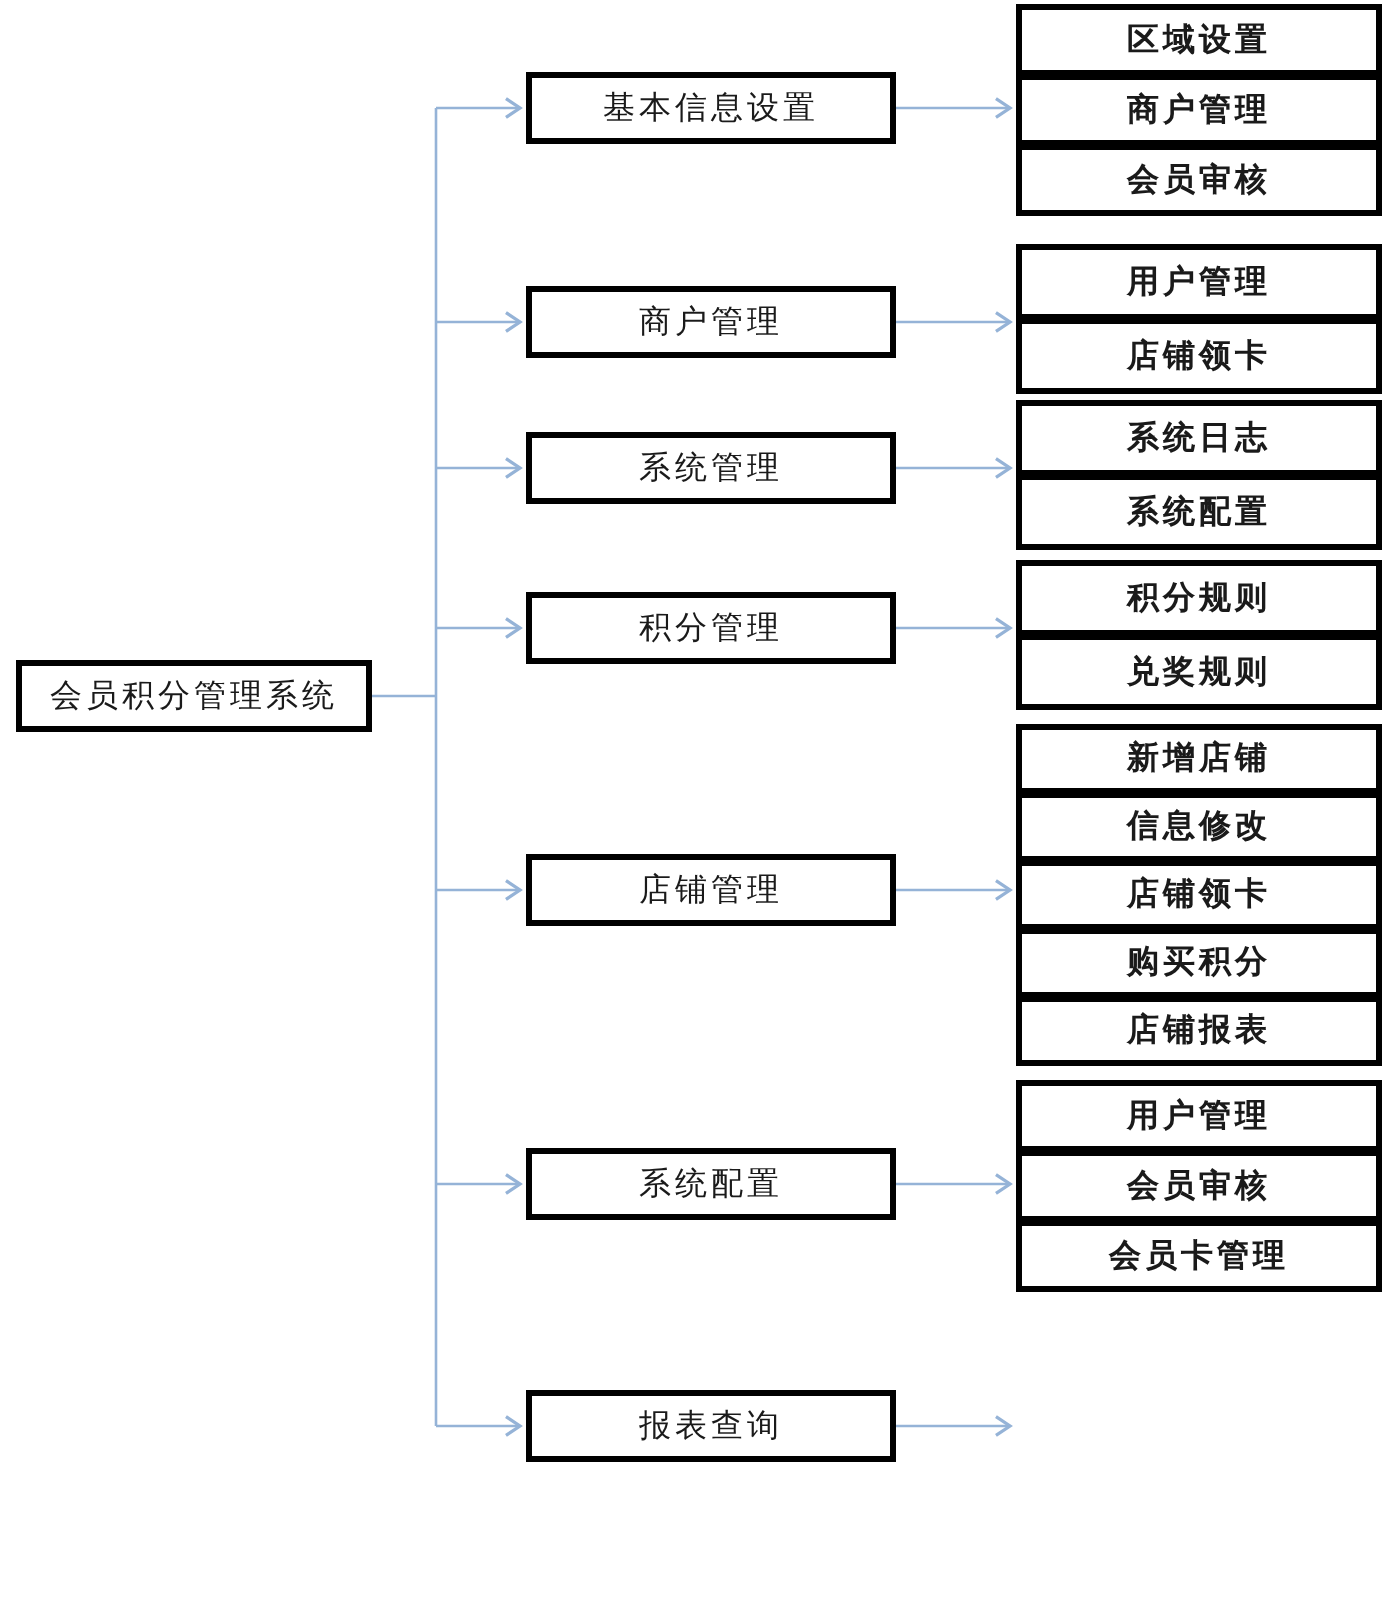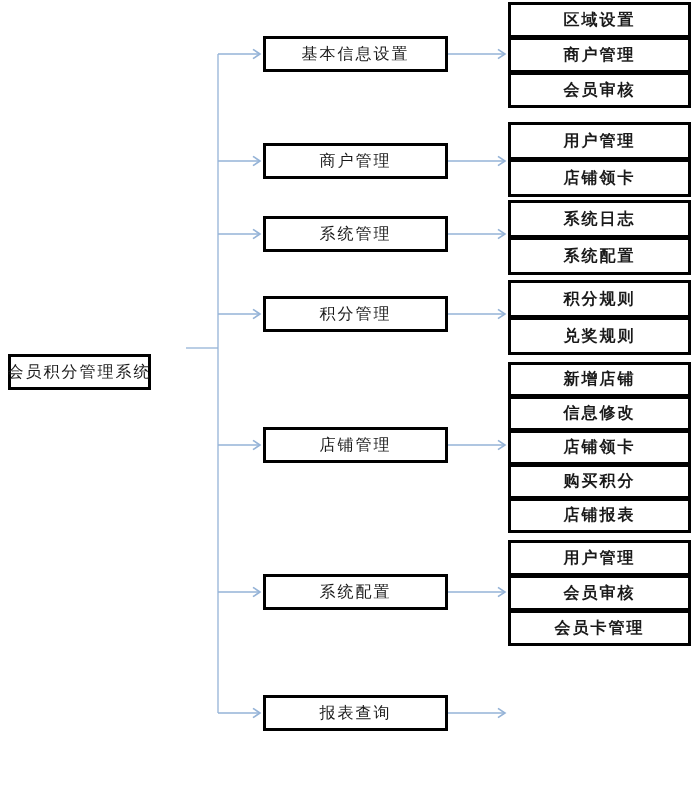--- a/index.html
+++ b/index.html
@@ -38,21 +38,21 @@
     display: flex;
     align-items: center;
     justify-content: center;
     font-size: 16px;
     letter-spacing: 2px;
     color: #1a1a1a;
     white-space: nowrap;
   }
   .root {
     left: 8px; top: 330px;
-    width: 143px; height: 36px; margin-top: 24px;
+    width: 178px; height: 36px;
   }
   .mid {
     left: 263px;
     width: 185px; height: 36px;
   }
   .group {
     position: absolute;
     left: 508px;
     width: 183px;
     display: flex;

